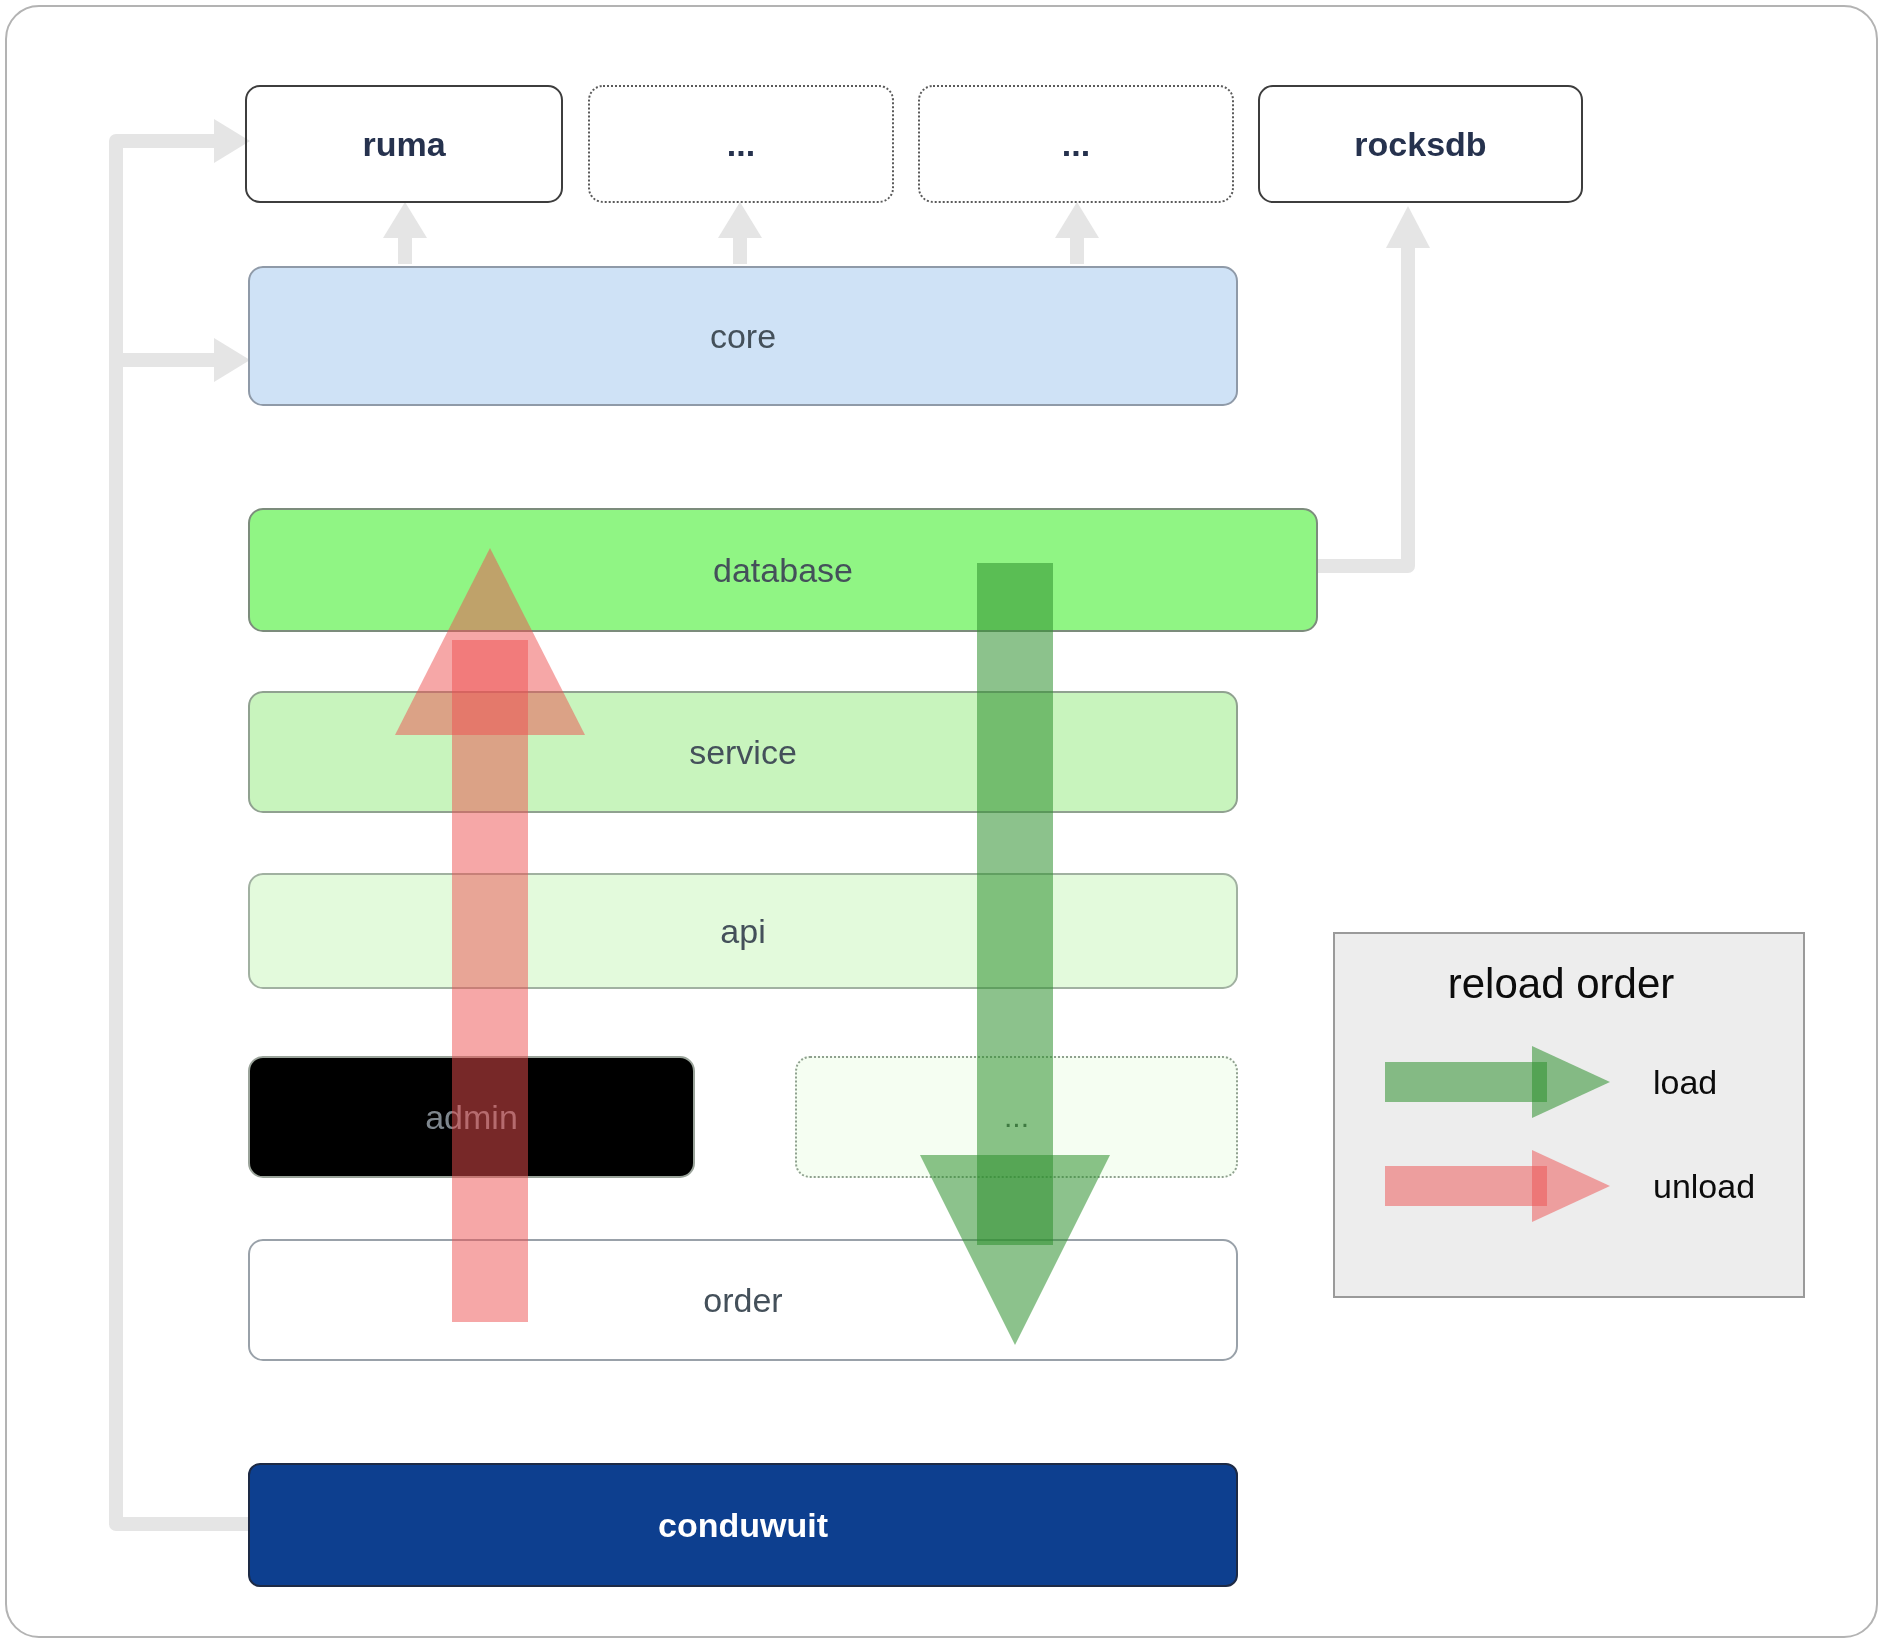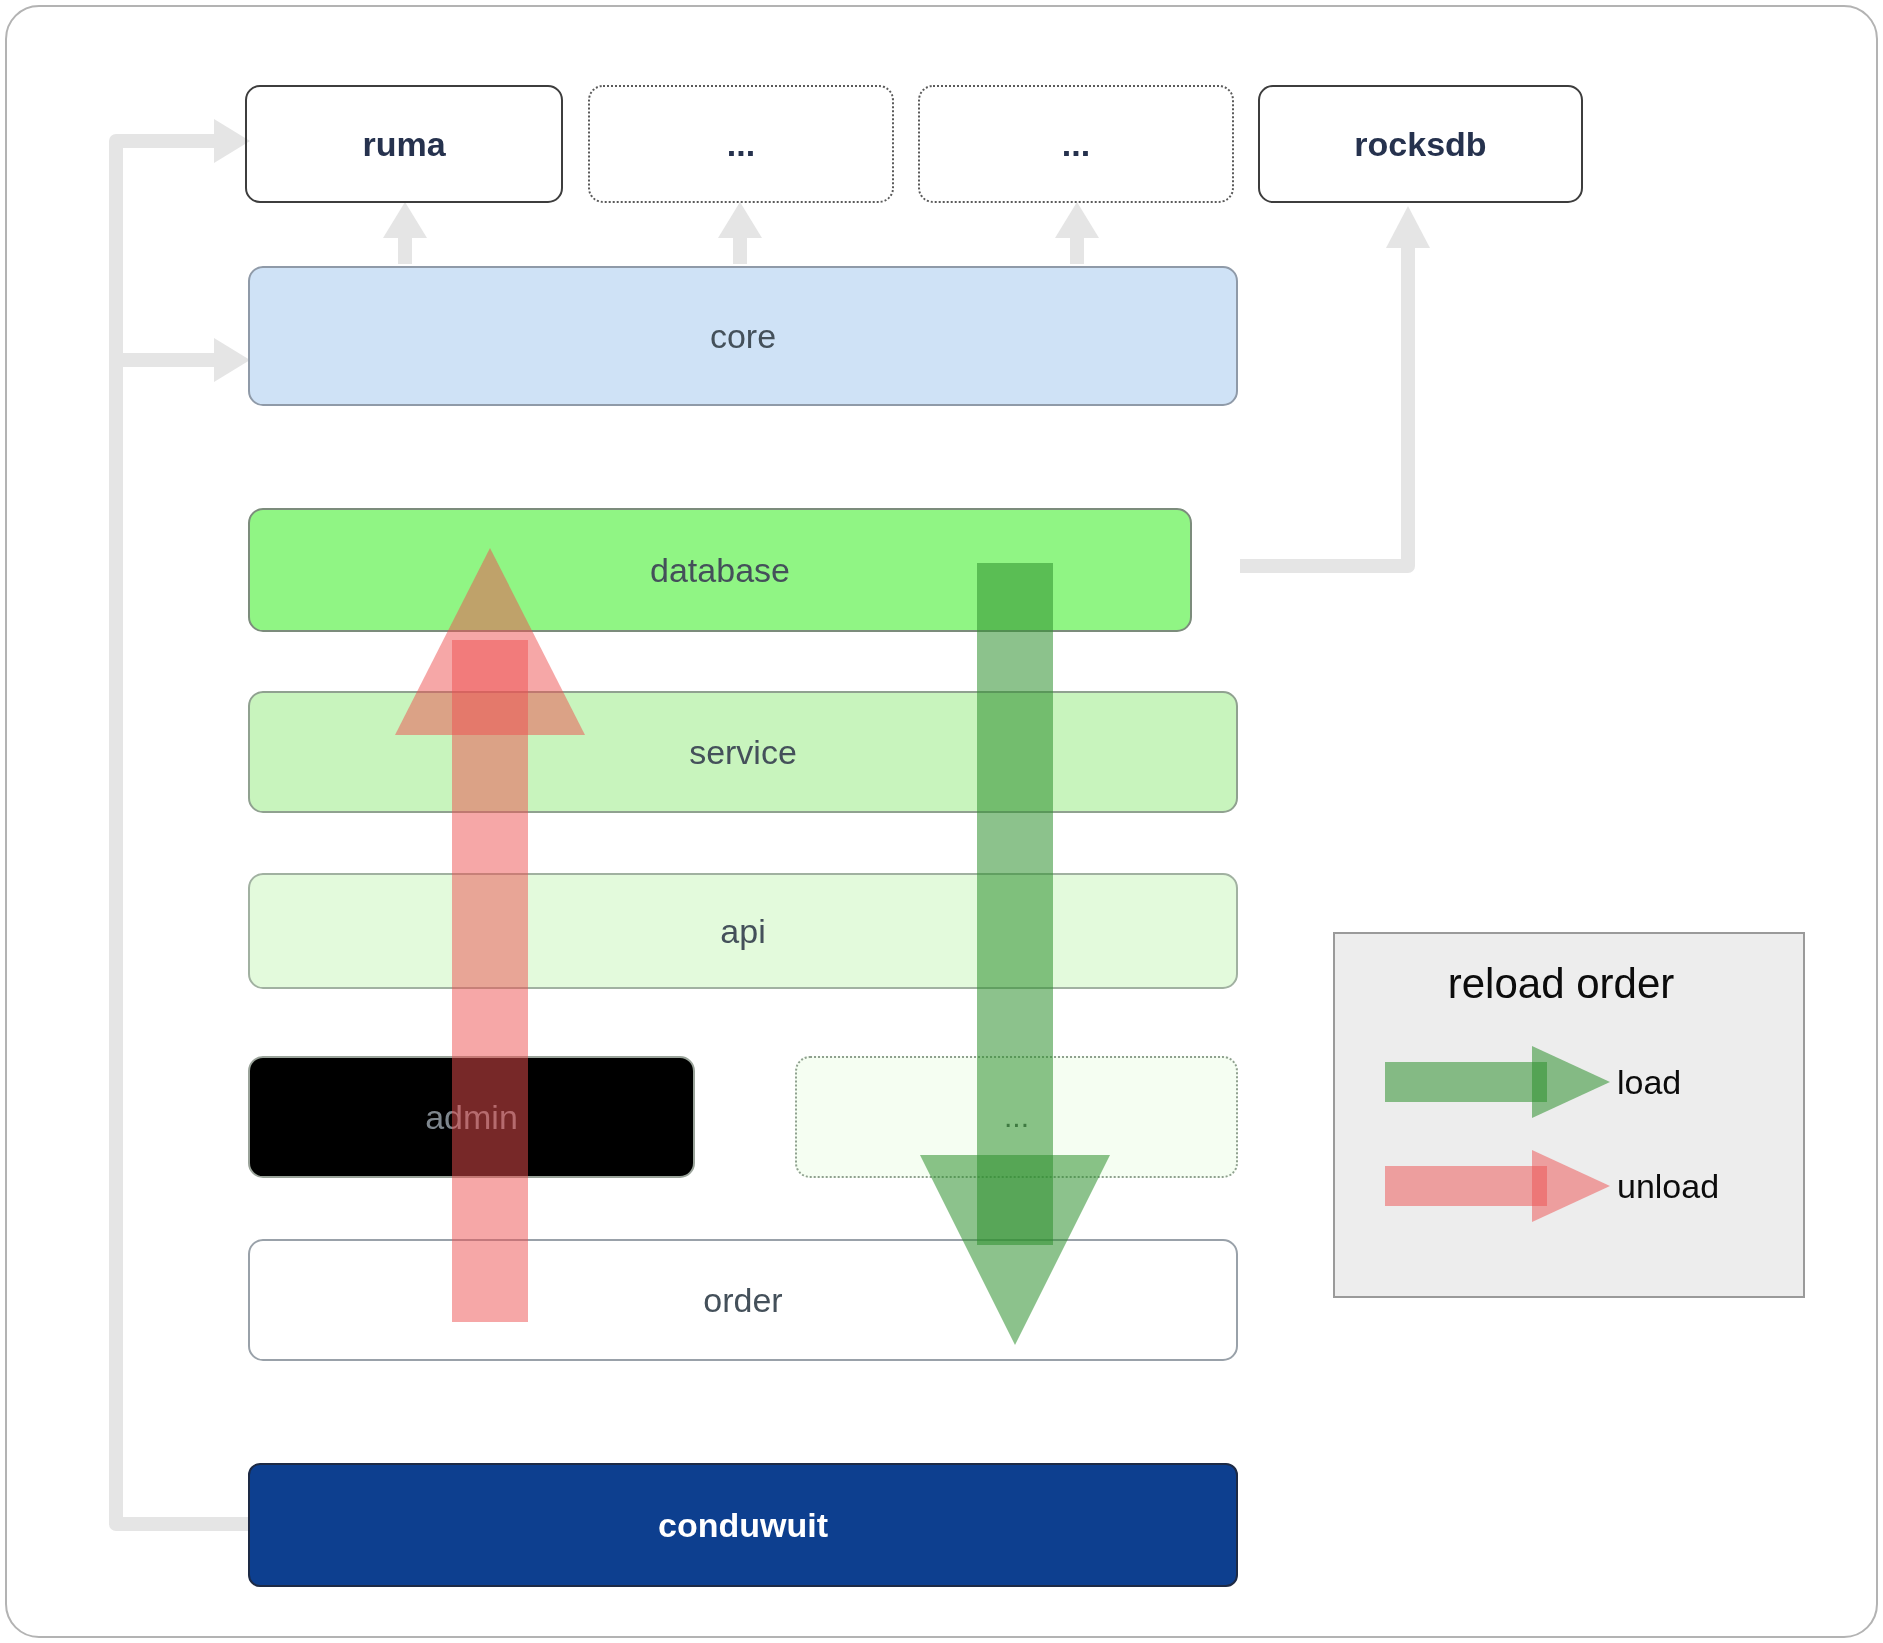--- a/index.html
+++ b/index.html
@@ -40,21 +40,21 @@
     border: 2px solid #3d3d3d;
     font-weight: 600;
     color: #26324e;
   }
   .top-box.dotted { border: 2px dotted #5a5a5a; }
   #box-ruma     { left: 245px;  top: 85px;  width: 318px; height: 118px; }
   #box-dots1    { left: 588px;  top: 85px;  width: 306px; height: 118px; }
   #box-dots2    { left: 918px;  top: 85px;  width: 316px; height: 118px; }
   #box-rocksdb  { left: 1258px; top: 85px;  width: 325px; height: 118px; }
   #box-core     { left: 248px; top: 266px;  width: 990px; height: 140px; border: 2px solid #8f9aa8; }
-  #box-database { left: 248px; top: 508px;  width: 944px; height: 124px; border: 2px solid #7c8c7c; }
+  #box-database { left: 248px; top: 508px;  width: 1070px; height: 124px; border: 2px solid #7c8c7c; }
   #box-service  { left: 248px; top: 691px;  width: 990px; height: 122px; border: 2px solid #90a190; }
   #box-api      { left: 248px; top: 873px;  width: 990px; height: 116px; border: 2px solid #a1b1a1; }
   #box-admin    { left: 248px; top: 1056px; width: 447px; height: 122px; border: 2px solid #9aa39a; color: #7e868d; }
   #box-dots3    { left: 795px; top: 1056px; width: 443px; height: 122px; border: 2px dotted #8fa08f; color: #55605a; font-size: 30px; }
   #box-router   { left: 248px; top: 1239px; width: 990px; height: 122px; border: 2px solid #99a1a9; }
   #box-conduwuit{ left: 248px; top: 1463px; width: 990px; height: 124px; border: 2px solid #1d2a45; color: #ffffff; font-weight: 700; border-radius: 12px; }
   .legend {
     position: absolute;
     left: 1333px; top: 932px;
     width: 472px; height: 366px;
@@ -68,20 +68,21 @@
   }
   .legend-title {
     text-align: center;
     font-size: 42px;
     color: #0c0c0c;
     margin-bottom: 22px;
   }
   .legend-row {
     display: flex;
     align-items: center;
+    gap: 36px;
     margin-left: 12px;
     height: 104px;
   }
   .legend-label { font-size: 34px; color: #0c0c0c; }
 </style>
 </head>
 <body>
 
 <div class="canvas">
   <div class="frame"></div>

